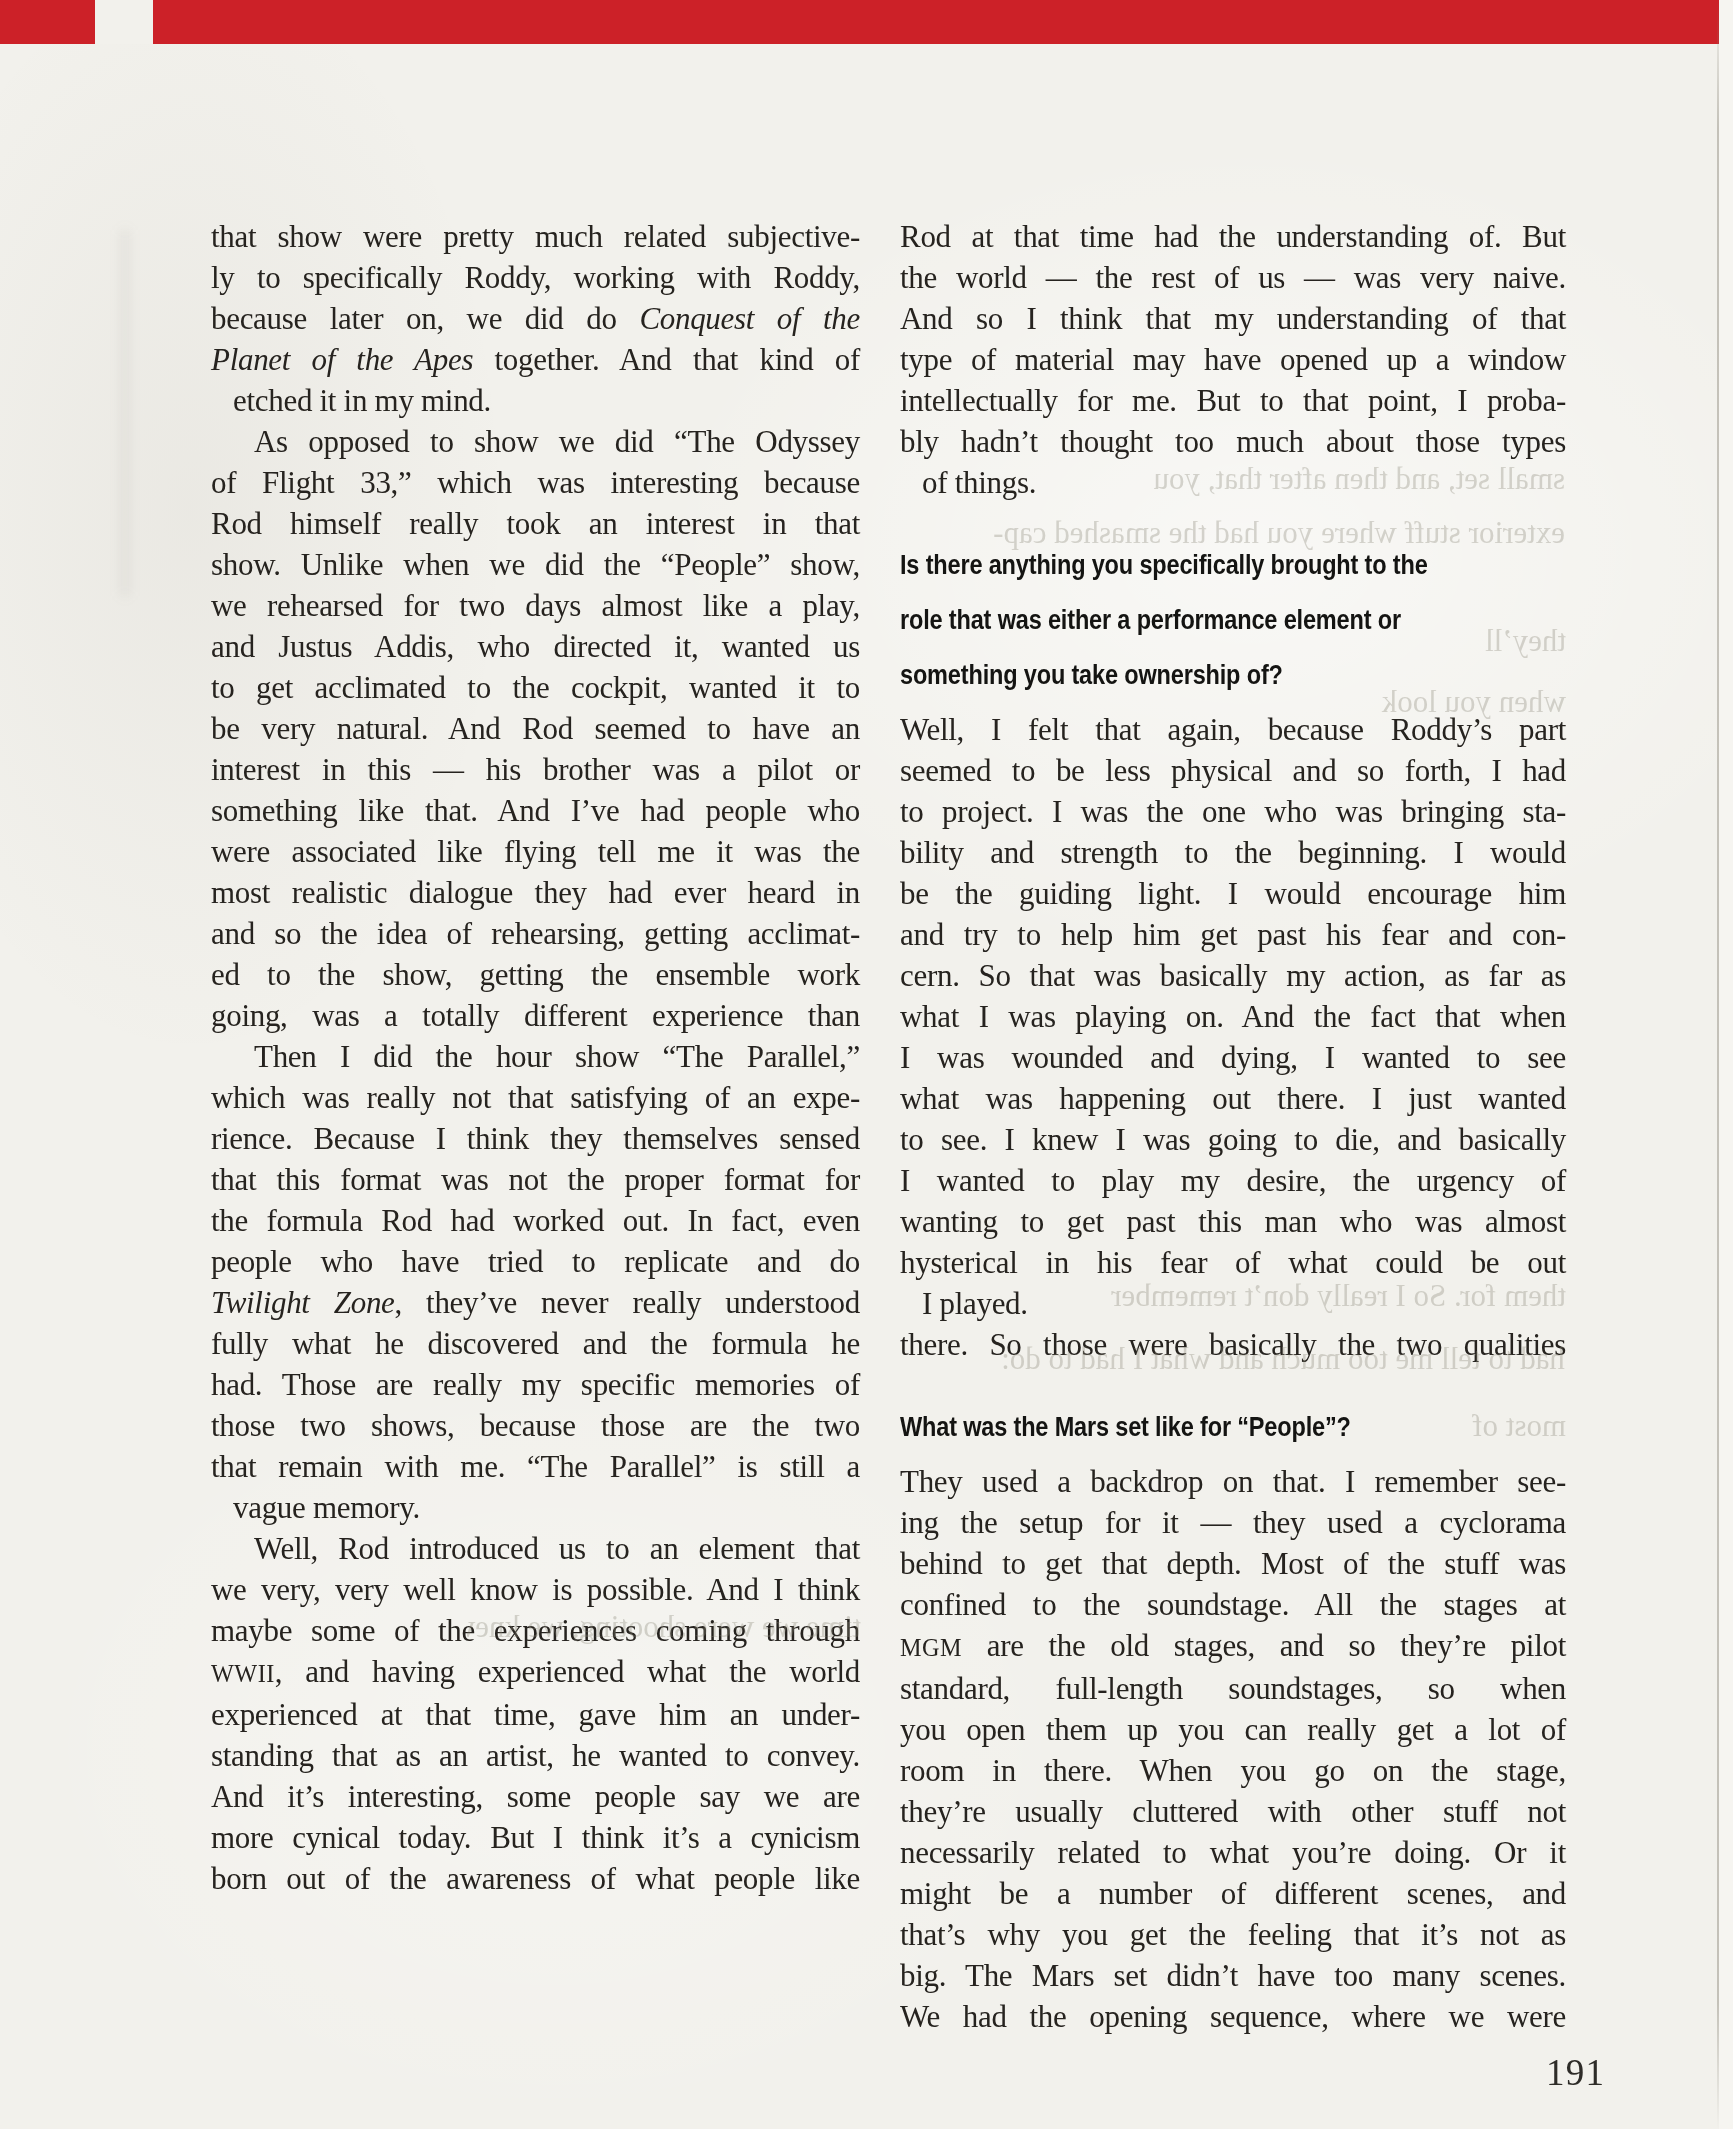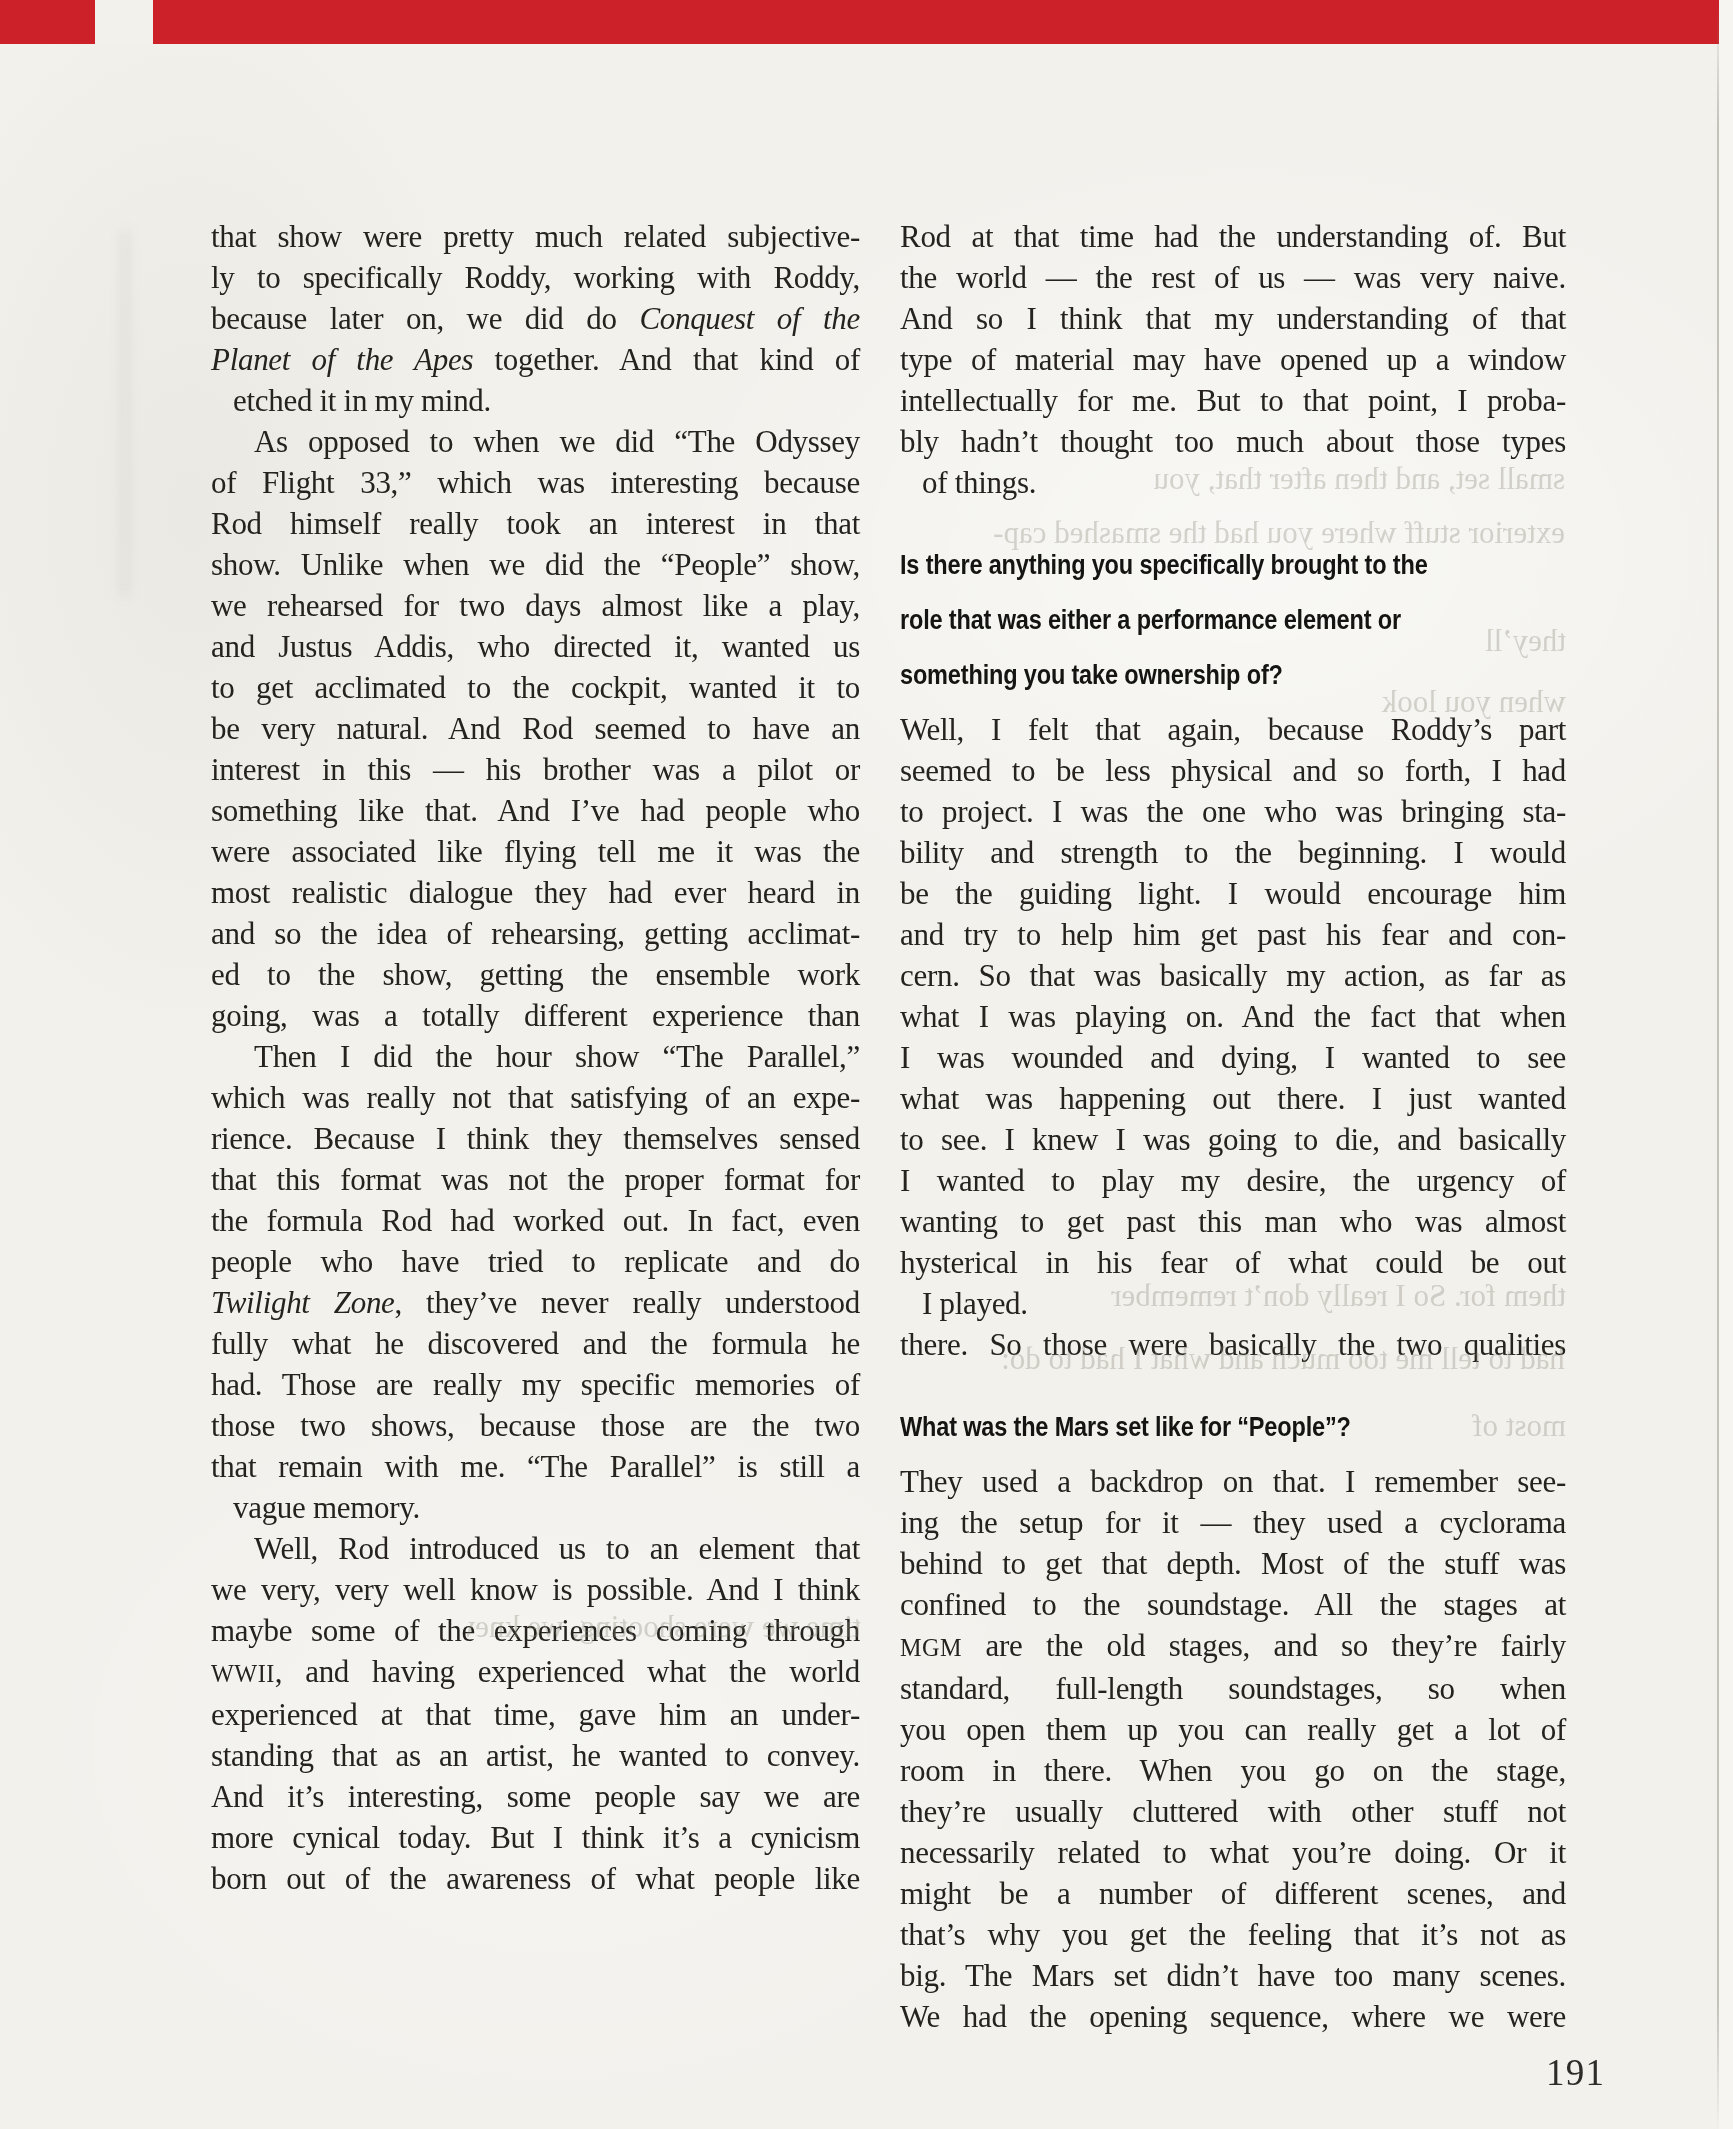--- a/index.html
+++ b/index.html
@@ -59,21 +59,21 @@
 
   <div class="col col-left" id="col-left">
       <div>
         <div class="ln"><span>that show were pretty much related subjective-</span></div>
         <div class="ln"><span>ly to specifically Roddy, working with Roddy,</span></div>
         <div class="ln"><span>because later on, we did do </span><em>Conquest of the</em></div>
         <div class="ln"><em>Planet of the Apes</em><span> together. And that kind of</span></div>
         <div class="ln end"><span>etched it in my mind.</span></div>
       </div>
       <div>
-        <div class="ln ind"><span>As opposed to when we did “The Odyssey</span></div>
+        <div class="ln ind"><span>As opposed to show we did “The Odyssey</span></div>
         <div class="ln"><span>of Flight 33,” which was interesting because</span></div>
         <div class="ln"><span>Rod himself really took an interest in that</span></div>
         <div class="ln"><span>show. Unlike when we did the “People” show,</span></div>
         <div class="ln"><span>we rehearsed for two days almost like a play,</span></div>
         <div class="ln"><span>and Justus Addis, who directed it, wanted us</span></div>
         <div class="ln"><span>to get acclimated to the cockpit, wanted it to</span></div>
         <div class="ln"><span>be very natural. And Rod seemed to have an</span></div>
         <div class="ln"><span>interest in this — his brother was a pilot or</span></div>
         <div class="ln"><span>something like that. And I’ve had people who</span></div>
         <div class="ln"><span>were associated like flying tell me it was the</span></div>
@@ -142,21 +142,21 @@
         <div class="ln"><span>there. So those were basically the two qualities</span></div>
       </div>
       <div class="q">
         <div class="lnq">What was the Mars set like for “People”?</div>
       </div>
       <div>
         <div class="ln"><span>They used a backdrop on that. I remember see-</span></div>
         <div class="ln"><span>ing the setup for it — they used a cyclorama</span></div>
         <div class="ln"><span>behind to get that depth. Most of the stuff was</span></div>
         <div class="ln"><span>confined to the soundstage. All the stages at</span></div>
-        <div class="ln"><span class="sc">MGM</span><span> are the old stages, and so they’re fairly</span></div>
+        <div class="ln"><span class="sc">MGM</span><span> are the old stages, and so they’re pilot</span></div>
         <div class="ln"><span>standard, full-length soundstages, so when</span></div>
         <div class="ln"><span>you open them up you can really get a lot of</span></div>
         <div class="ln"><span>room in there. When you go on the stage,</span></div>
         <div class="ln"><span>they’re usually cluttered with other stuff not</span></div>
         <div class="ln"><span>necessarily related to what you’re doing. Or it</span></div>
         <div class="ln"><span>might be a number of different scenes, and</span></div>
         <div class="ln"><span>that’s why you get the feeling that it’s not as</span></div>
         <div class="ln"><span>big. The Mars set didn’t have too many scenes.</span></div>
         <div class="ln"><span>We had the opening sequence, where we were</span></div>
       </div>

